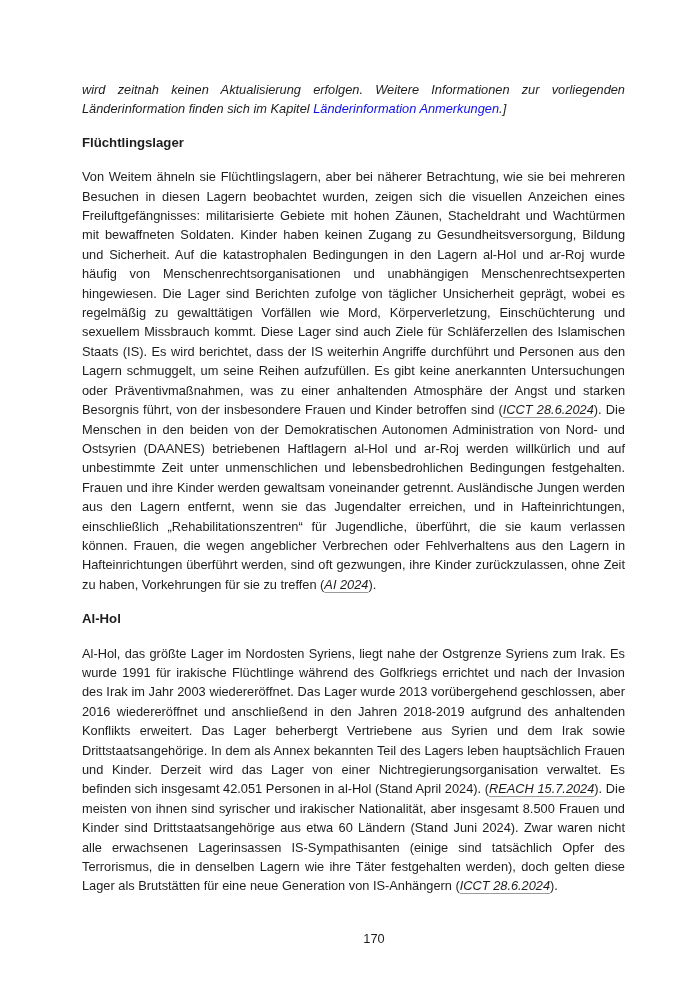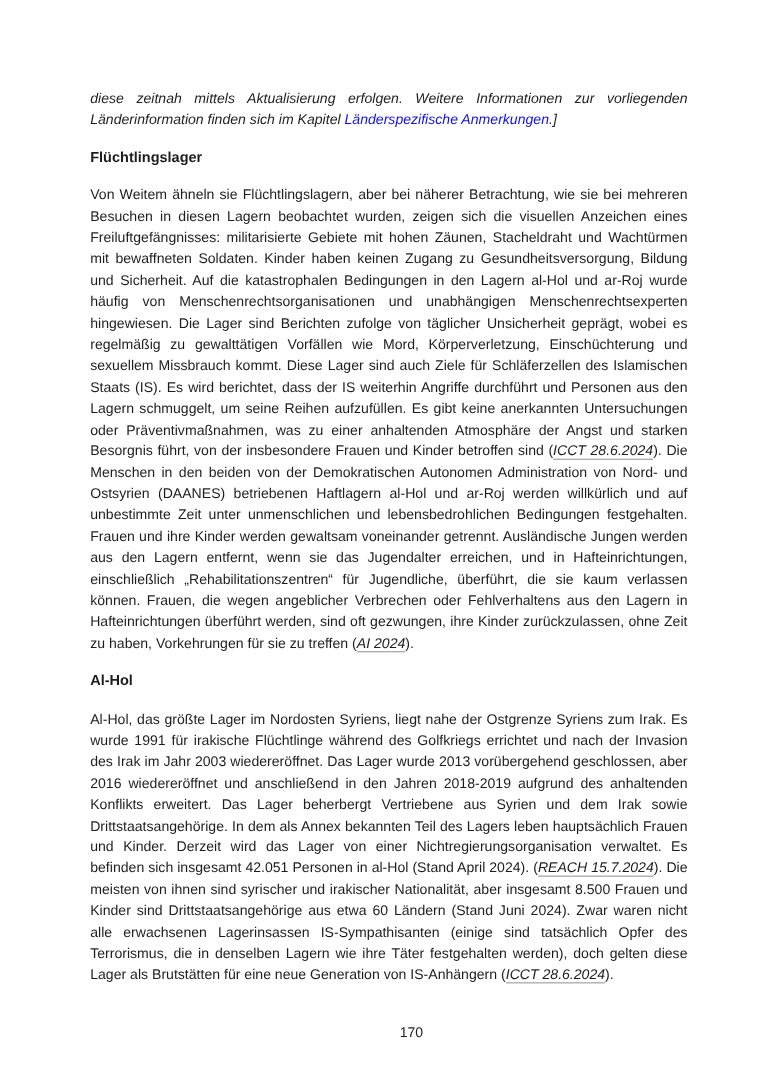--- a/index.html
+++ b/index.html
@@ -73,21 +73,21 @@
     color: var(--text);
     padding-left: 48px;
   }
 </style>
 </head>
 <body>
 
 <div class="page">
   <div class="content">
 
-    <p class="editorial-note"><span>diese zeitnah mittels Aktualisierung erfolgen. Weitere Informationen zur vorliegenden Länderinformation finden sich im Kapitel </span><a class="link-internal">Länderspezifische Anmerkungen</a><span>.]</span></p>
+    <p class="editorial-note"><span>wird zeitnah keinen Aktualisierung erfolgen. Weitere Informationen zur vorliegenden Länderinformation finden sich im Kapitel </span><a class="link-internal">Länderinformation Anmerkungen</a><span>.]</span></p>
 
     <h3 class="heading">Flüchtlingslager</h3>
 
     <p class="para"><span>Von Weitem ähneln sie Flüchtlingslagern, aber bei näherer Betrachtung, wie sie bei mehreren Besuchen in diesen Lagern beobachtet wurden, zeigen sich die visuellen Anzeichen eines Freiluftgefängnisses: militarisierte Gebiete mit hohen Zäunen, Stacheldraht und Wachtürmen mit bewaffneten Soldaten. Kinder haben keinen Zugang zu Gesundheitsversorgung, Bildung und Sicherheit. Auf die katastrophalen Bedingungen in den Lagern al-Hol und ar-Roj wurde häufig von Menschenrechtsorganisationen und unabhängigen Menschenrechtsexperten hingewiesen. Die Lager sind Berichten zufolge von täglicher Unsicherheit geprägt, wobei es regelmäßig zu gewalttätigen Vorfällen wie Mord, Körperverletzung, Einschüchterung und sexuellem Missbrauch kommt. Diese Lager sind auch Ziele für Schläferzellen des Islamischen Staats (IS). Es wird berichtet, dass der IS weiterhin Angriffe durchführt und Personen aus den Lagern schmuggelt, um seine Reihen aufzufüllen. Es gibt keine anerkannten Untersuchungen oder Präventivmaßnahmen, was zu einer anhaltenden Atmosphäre der Angst und starken Besorgnis führt, von der insbesondere Frauen und Kinder betroffen sind (</span><a class="cite-link">ICCT 28.6.2024</a><span>). Die Menschen in den beiden von der Demokratischen Autonomen Administration von Nord- und Ostsyrien (DAANES) betriebenen Haftlagern al-Hol und ar-Roj werden willkürlich und auf unbestimmte Zeit unter unmenschlichen und lebensbedrohlichen Bedingungen festgehalten. Frauen und ihre Kinder werden gewaltsam voneinander getrennt. Ausländische Jungen werden aus den Lagern entfernt, wenn sie das Jugendalter erreichen, und in Hafteinrichtungen, einschließlich „Rehabilitationszentren“ für Jugendliche, überführt, die sie kaum verlassen können. Frauen, die wegen angeblicher Verbrechen oder Fehlverhaltens aus den Lagern in Hafteinrichtungen überführt werden, sind oft gezwungen, ihre Kinder zurückzulassen, ohne Zeit zu haben, Vorkehrungen für sie zu treffen (</span><a class="cite-link">AI 2024</a><span>).</span></p>
 
     <h3 class="heading">Al-Hol</h3>
 
     <p class="para"><span>Al-Hol, das größte Lager im Nordosten Syriens, liegt nahe der Ostgrenze Syriens zum Irak. Es wurde 1991 für irakische Flüchtlinge während des Golfkriegs errichtet und nach der Invasion des Irak im Jahr 2003 wiedereröffnet. Das Lager wurde 2013 vorübergehend geschlossen, aber 2016 wiedereröffnet und anschließend in den Jahren 2018-2019 aufgrund des anhaltenden Konflikts erweitert. Das Lager beherbergt Vertriebene aus Syrien und dem Irak sowie Drittstaatsangehörige. In dem als Annex bekannten Teil des Lagers leben hauptsächlich Frauen und Kinder. Derzeit wird das Lager von einer Nichtregierungsorganisation verwaltet. Es befinden sich insgesamt 42.051 Personen in al-Hol (Stand April 2024). (</span><a class="cite-link">REACH 15.7.2024</a><span>). Die meisten von ihnen sind syrischer und irakischer Nationalität, aber insgesamt 8.500 Frauen und Kinder sind Drittstaatsangehörige aus etwa 60 Ländern (Stand Juni 2024). Zwar waren nicht alle erwachsenen Lagerinsassen IS-Sympathisanten (einige sind tatsächlich Opfer des Terrorismus, die in denselben Lagern wie ihre Täter festgehalten werden), doch gelten diese Lager als Brutstätten für eine neue Generation von IS-Anhängern (</span><a class="cite-link">ICCT 28.6.2024</a><span>).</span></p>
 
 

